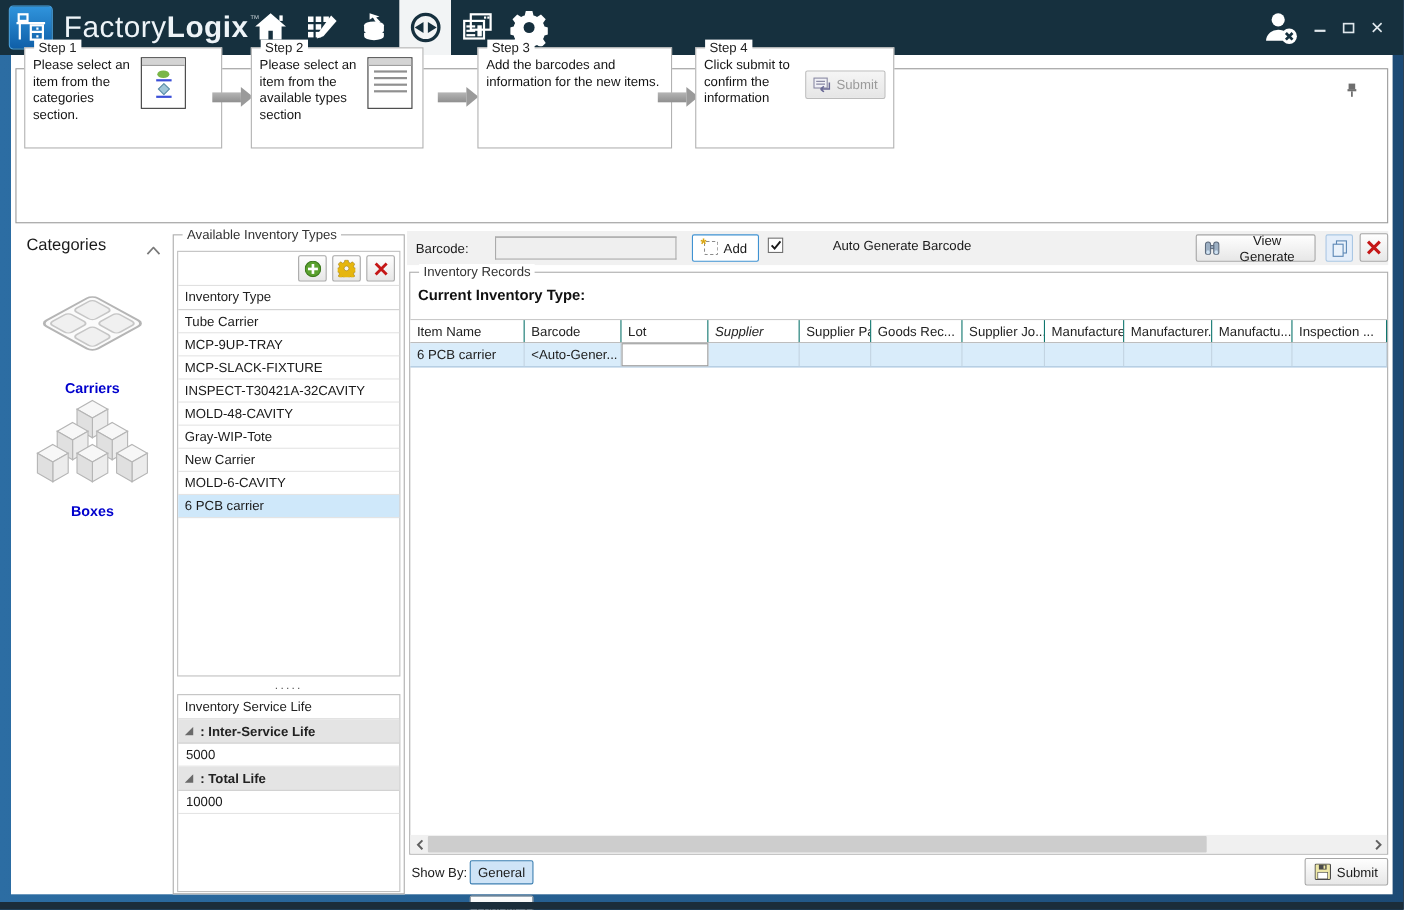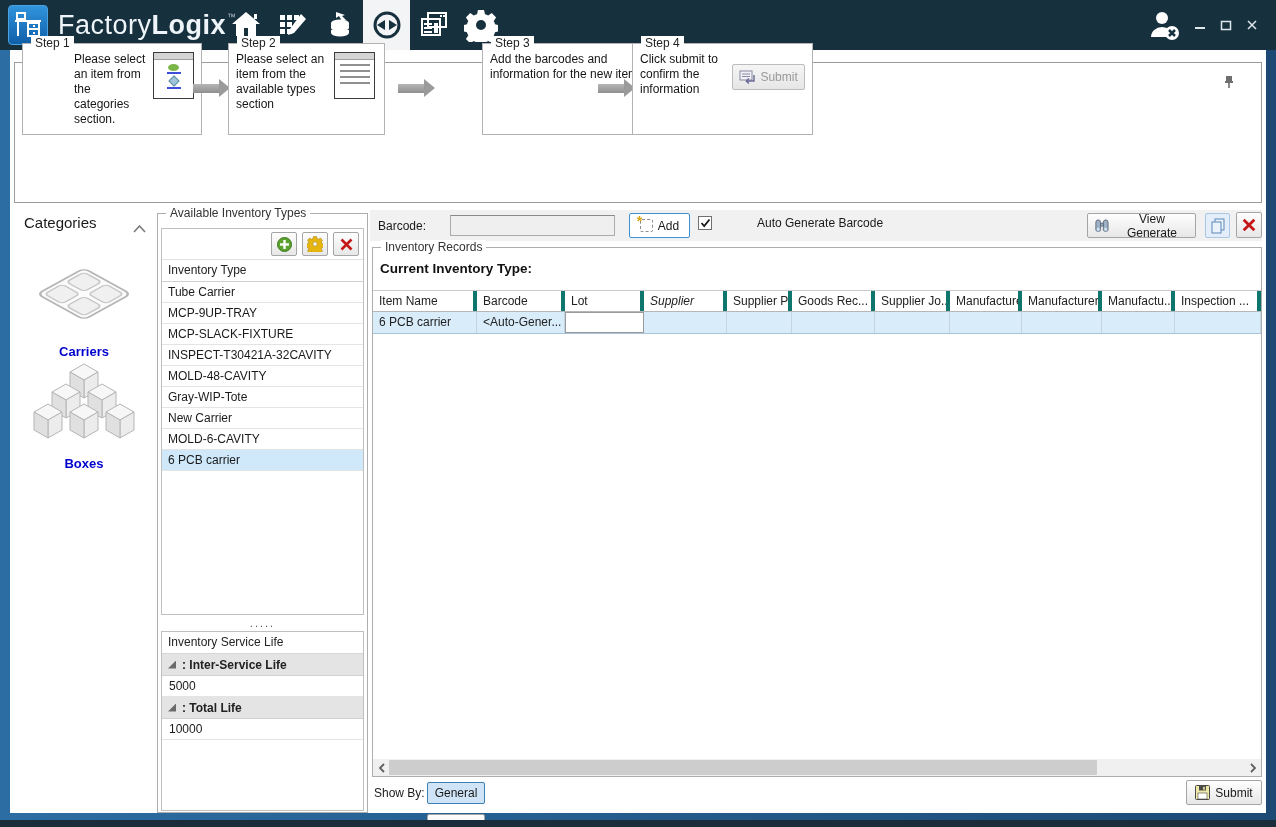--- a/index.html
+++ b/index.html
@@ -86,21 +86,21 @@
   .cb-label{font-size:12px;margin-left:40px;}
   .viewinv-btn{position:absolute;left:717px;top:3px;width:109px;height:25px;}
   .copy-btn{position:absolute;left:835px;top:3px;width:25px;height:25px;background:#e4eefa;border:1px solid #aac7e4;border-radius:2px;display:flex;align-items:center;justify-content:center;cursor:pointer;}
   .x-btn{position:absolute;left:866px;top:2px;width:26px;height:26px;padding:0;}
 
   
   .records-gbox{left:372px;top:247px;width:890px;height:530px;}
   .cit-heading{position:absolute;left:380px;top:261px;font-size:13.5px;font-weight:bold;color:#111;}
   .grid{position:absolute;left:373px;top:290px;width:888px;}
   .grid-header{display:flex;height:22px;border-top:1px solid #c9c9c9;border-bottom:1px solid #b6b6b6;background:#fff;}
-  .grid-header .th{font-size:12px;color:#222;line-height:20px;padding-left:6px;border-right:4px solid #0f766e;white-space:nowrap;overflow:hidden;flex:none;}
+  .grid-header .th{font-size:12px;color:#222;line-height:20px;padding-left:6px;border-right:1px solid #0f766e;white-space:nowrap;overflow:hidden;flex:none;}
   .grid-row{display:flex;height:22px;background:#d9ecfa;border-bottom:1px solid #a9c4da;}
   .grid-row .td{font-size:12px;color:#222;line-height:20px;padding-left:6px;border-right:1px solid #c3d4e2;white-space:nowrap;overflow:hidden;flex:none;}
   .grid-row .td.editor{background:#fff;border:1px solid #9a9a9a;}
 
   
   .hscroll{position:absolute;left:373px;top:759px;width:888px;height:17px;background:#f0f0f0;}
   .sb-btn{position:absolute;top:0;width:17px;height:17px;display:flex;align-items:center;justify-content:center;cursor:pointer;}
   .sb-thumb{position:absolute;left:16px;top:1px;width:708px;height:15px;background:#cdcdcd;border-radius:1px;cursor:pointer;}
 
   
@@ -234,21 +234,21 @@
     <div class="instructions-title">Instructions</div>
     <span class="pin">
       <svg width="12" height="14" viewBox="0 0 12 14">
         <rect x="3" y="1" width="6" height="5" fill="#6e6e6e"></rect>
         <rect x="2" y="6" width="8" height="2" fill="#6e6e6e"></rect>
         <rect x="5.2" y="8" width="1.6" height="5" fill="#6e6e6e"></rect>
       </svg>
     </span>
   </div>
 
-  <div class="stepbox" style="left:22px;width:180px;padding-left:44px;">
+  <div class="stepbox" style="left:22px;width:180px;">
     <span class="legend">Step 1</span>
     <div class="step-body">
       <div class="step-text" style="width:92px;">Please select an item from the categories section.</div>
       <div class="thumb">
         <div class="t-head"></div>
           <div class="blob"></div>
           <div class="bar-b"></div>
           <div class="diamond"></div>
           <div class="bar-b"></div>
       </div>
@@ -264,21 +264,21 @@
         <div class="t-head"></div>
           <div class="line"></div>
           <div class="line"></div>
           <div class="line"></div>
           <div class="line"></div>
       </div>
     </div>
   </div>
   <div class="step-arrow" style="left:398px;"></div>
 
-  <div class="stepbox" style="left:434px;width:177px;margin-left:48px;">
+  <div class="stepbox" style="left:434px;width:177px;">
     <span class="legend">Step 3</span>
     <div class="step-body">
       <div class="step-text">Add the barcodes and information for the new items.</div>
     </div>
   </div>
   <div class="step-arrow" style="left:598px;"></div>
 
   <div class="stepbox" style="left:632px;width:181px;">
     <span class="legend">Step 4</span>
     <div class="step-body">

